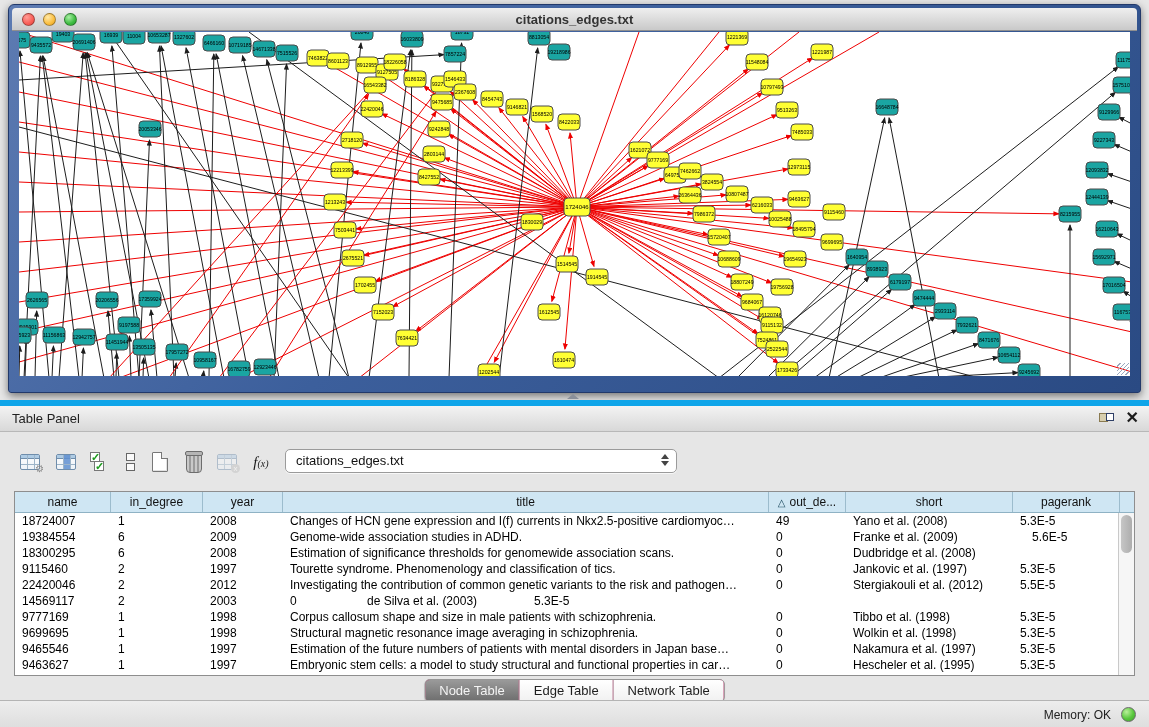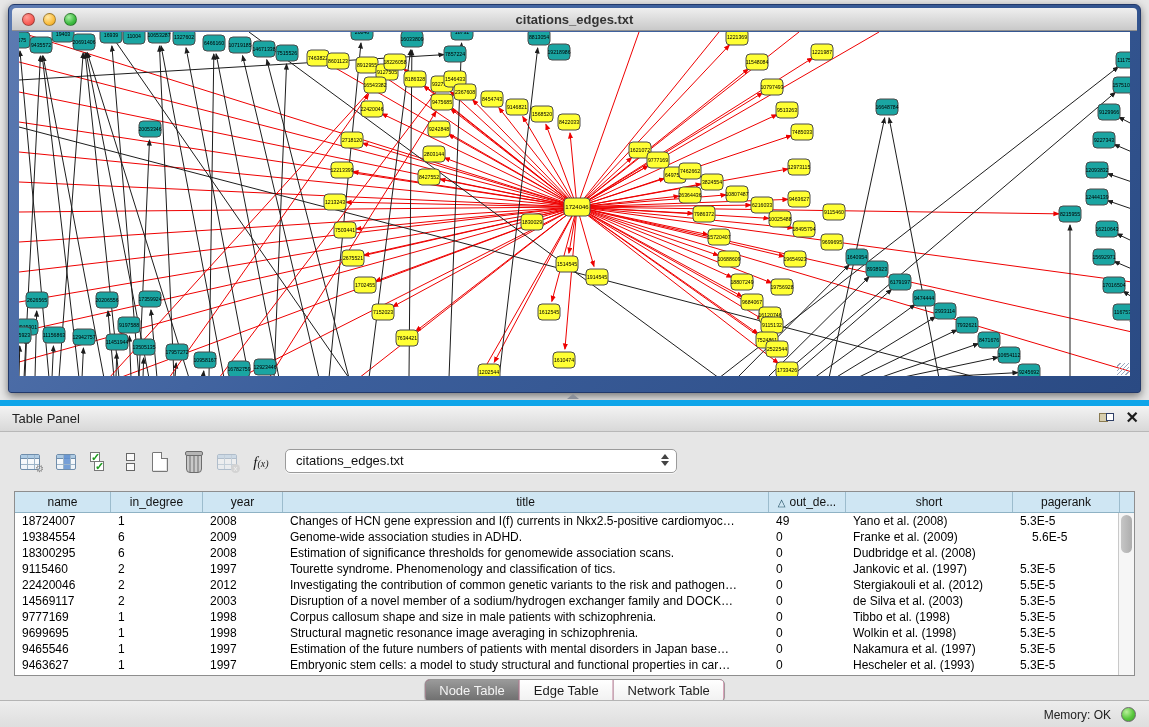--- a/index.html
+++ b/index.html
@@ -678,21 +678,20 @@
           <div class="dt-c" style="width: 80px;">2012</div>
           <div class="dt-c" style="width: 486px;">Investigating the contribution of common genetic variants to the risk and pathogen…</div>
           <div class="dt-c" style="width: 77px;">0</div>
           <div class="dt-c" style="width: 167px;">Stergiakouli et al. (2012)</div>
           <div class="dt-c" style="width: 107px;">5.5E-5</div>
         </div>
         <div class="dt-row">
           <div class="dt-c" style="width: 96px;">14569117</div>
           <div class="dt-c" style="width: 92px;">2</div>
           <div class="dt-c" style="width: 80px;">2003</div>
-          <div class="dt-c" style="width: 486px;">Disruption of a novel member of a sodium/hydrogen exchanger family and DOCK…</div>
           <div class="dt-c" style="width: 77px;">0</div>
           <div class="dt-c" style="width: 167px;">de Silva et al. (2003)</div>
           <div class="dt-c" style="width: 107px;">5.3E-5</div>
         </div>
         <div class="dt-row">
           <div class="dt-c" style="width: 96px;">9777169</div>
           <div class="dt-c" style="width: 92px;">1</div>
           <div class="dt-c" style="width: 80px;">1998</div>
           <div class="dt-c" style="width: 486px;">Corpus callosum shape and size in male patients with schizophrenia.</div>
           <div class="dt-c" style="width: 77px;">0</div>
@@ -716,21 +715,21 @@
           <div class="dt-c" style="width: 77px;">0</div>
           <div class="dt-c" style="width: 167px;">Nakamura et al. (1997)</div>
           <div class="dt-c" style="width: 107px;">5.3E-5</div>
         </div>
         <div class="dt-row">
           <div class="dt-c" style="width: 96px;">9463627</div>
           <div class="dt-c" style="width: 92px;">1</div>
           <div class="dt-c" style="width: 80px;">1997</div>
           <div class="dt-c" style="width: 486px;">Embryonic stem cells: a model to study structural and functional properties in car…</div>
           <div class="dt-c" style="width: 77px;">0</div>
-          <div class="dt-c" style="width: 167px;">Hescheler et al. (1993)</div>
+          <div class="dt-c" style="width: 167px;">Hescheler et al. (1995)</div>
           <div class="dt-c" style="width: 107px;">5.3E-5</div>
         </div>
       </div>
     <div class="vscroll">
       <div class="vthumb"></div>
     </div>
   </div>
 
   <div class="seg-tabs" id="seg-tabs">
       <div class="seg sel">Node Table</div>

